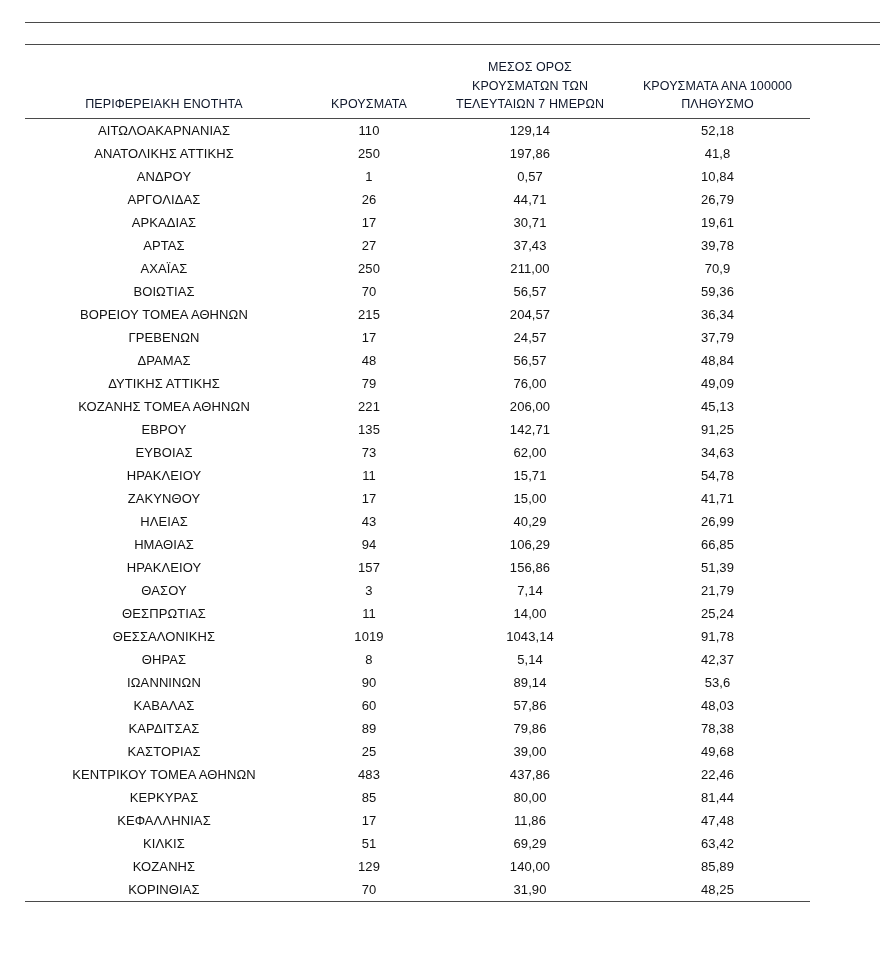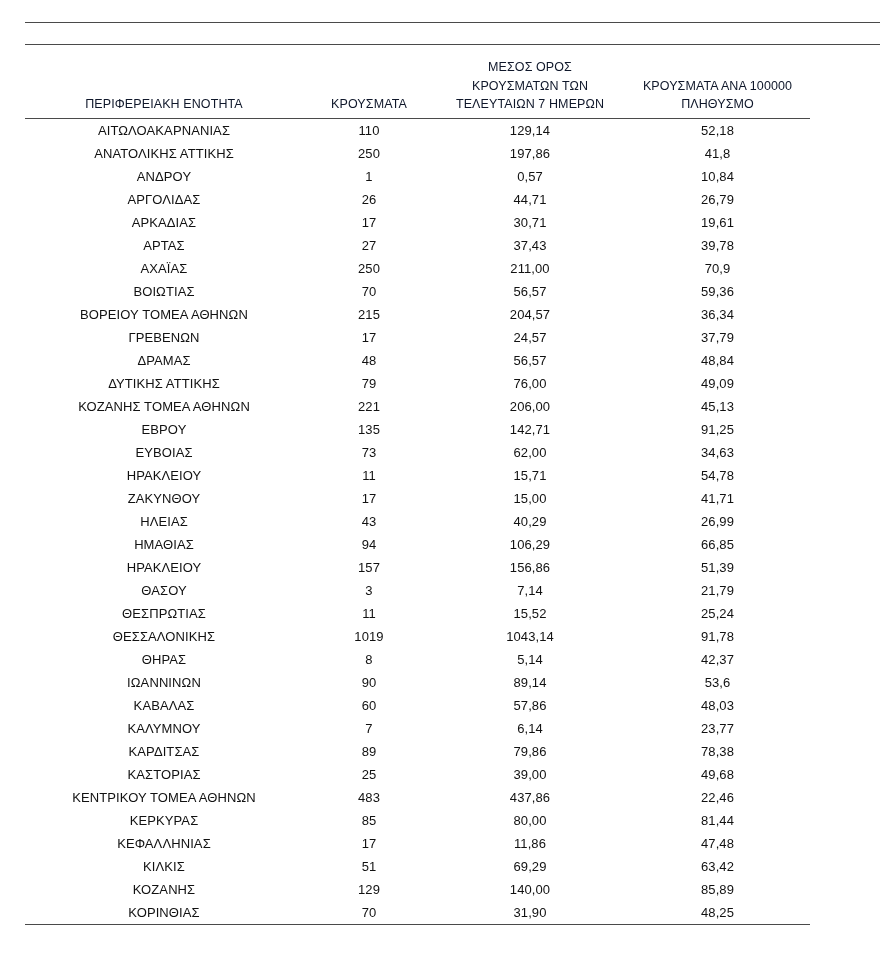--- a/index.html
+++ b/index.html
@@ -248,21 +248,21 @@
           </tr>
           <tr>
             <td>ΘΑΣΟΥ</td>
             <td>3</td>
             <td>7,14</td>
             <td>21,79</td>
           </tr>
           <tr>
             <td>ΘΕΣΠΡΩΤΙΑΣ</td>
             <td>11</td>
-            <td>15,52</td>
+            <td>14,00</td>
             <td>25,24</td>
           </tr>
           <tr>
             <td>ΘΕΣΣΑΛΟΝΙΚΗΣ</td>
             <td>1019</td>
             <td>1043,14</td>
             <td>91,78</td>
           </tr>
           <tr>
             <td>ΘΗΡΑΣ</td>
@@ -276,26 +276,20 @@
             <td>89,14</td>
             <td>53,6</td>
           </tr>
           <tr>
             <td>ΚΑΒΑΛΑΣ</td>
             <td>60</td>
             <td>57,86</td>
             <td>48,03</td>
           </tr>
           <tr>
-            <td>ΚΑΛΥΜΝΟΥ</td>
-            <td>7</td>
-            <td>6,14</td>
-            <td>23,77</td>
-          </tr>
-          <tr>
             <td>ΚΑΡΔΙΤΣΑΣ</td>
             <td>89</td>
             <td>79,86</td>
             <td>78,38</td>
           </tr>
           <tr>
             <td>ΚΑΣΤΟΡΙΑΣ</td>
             <td>25</td>
             <td>39,00</td>
             <td>49,68</td>

